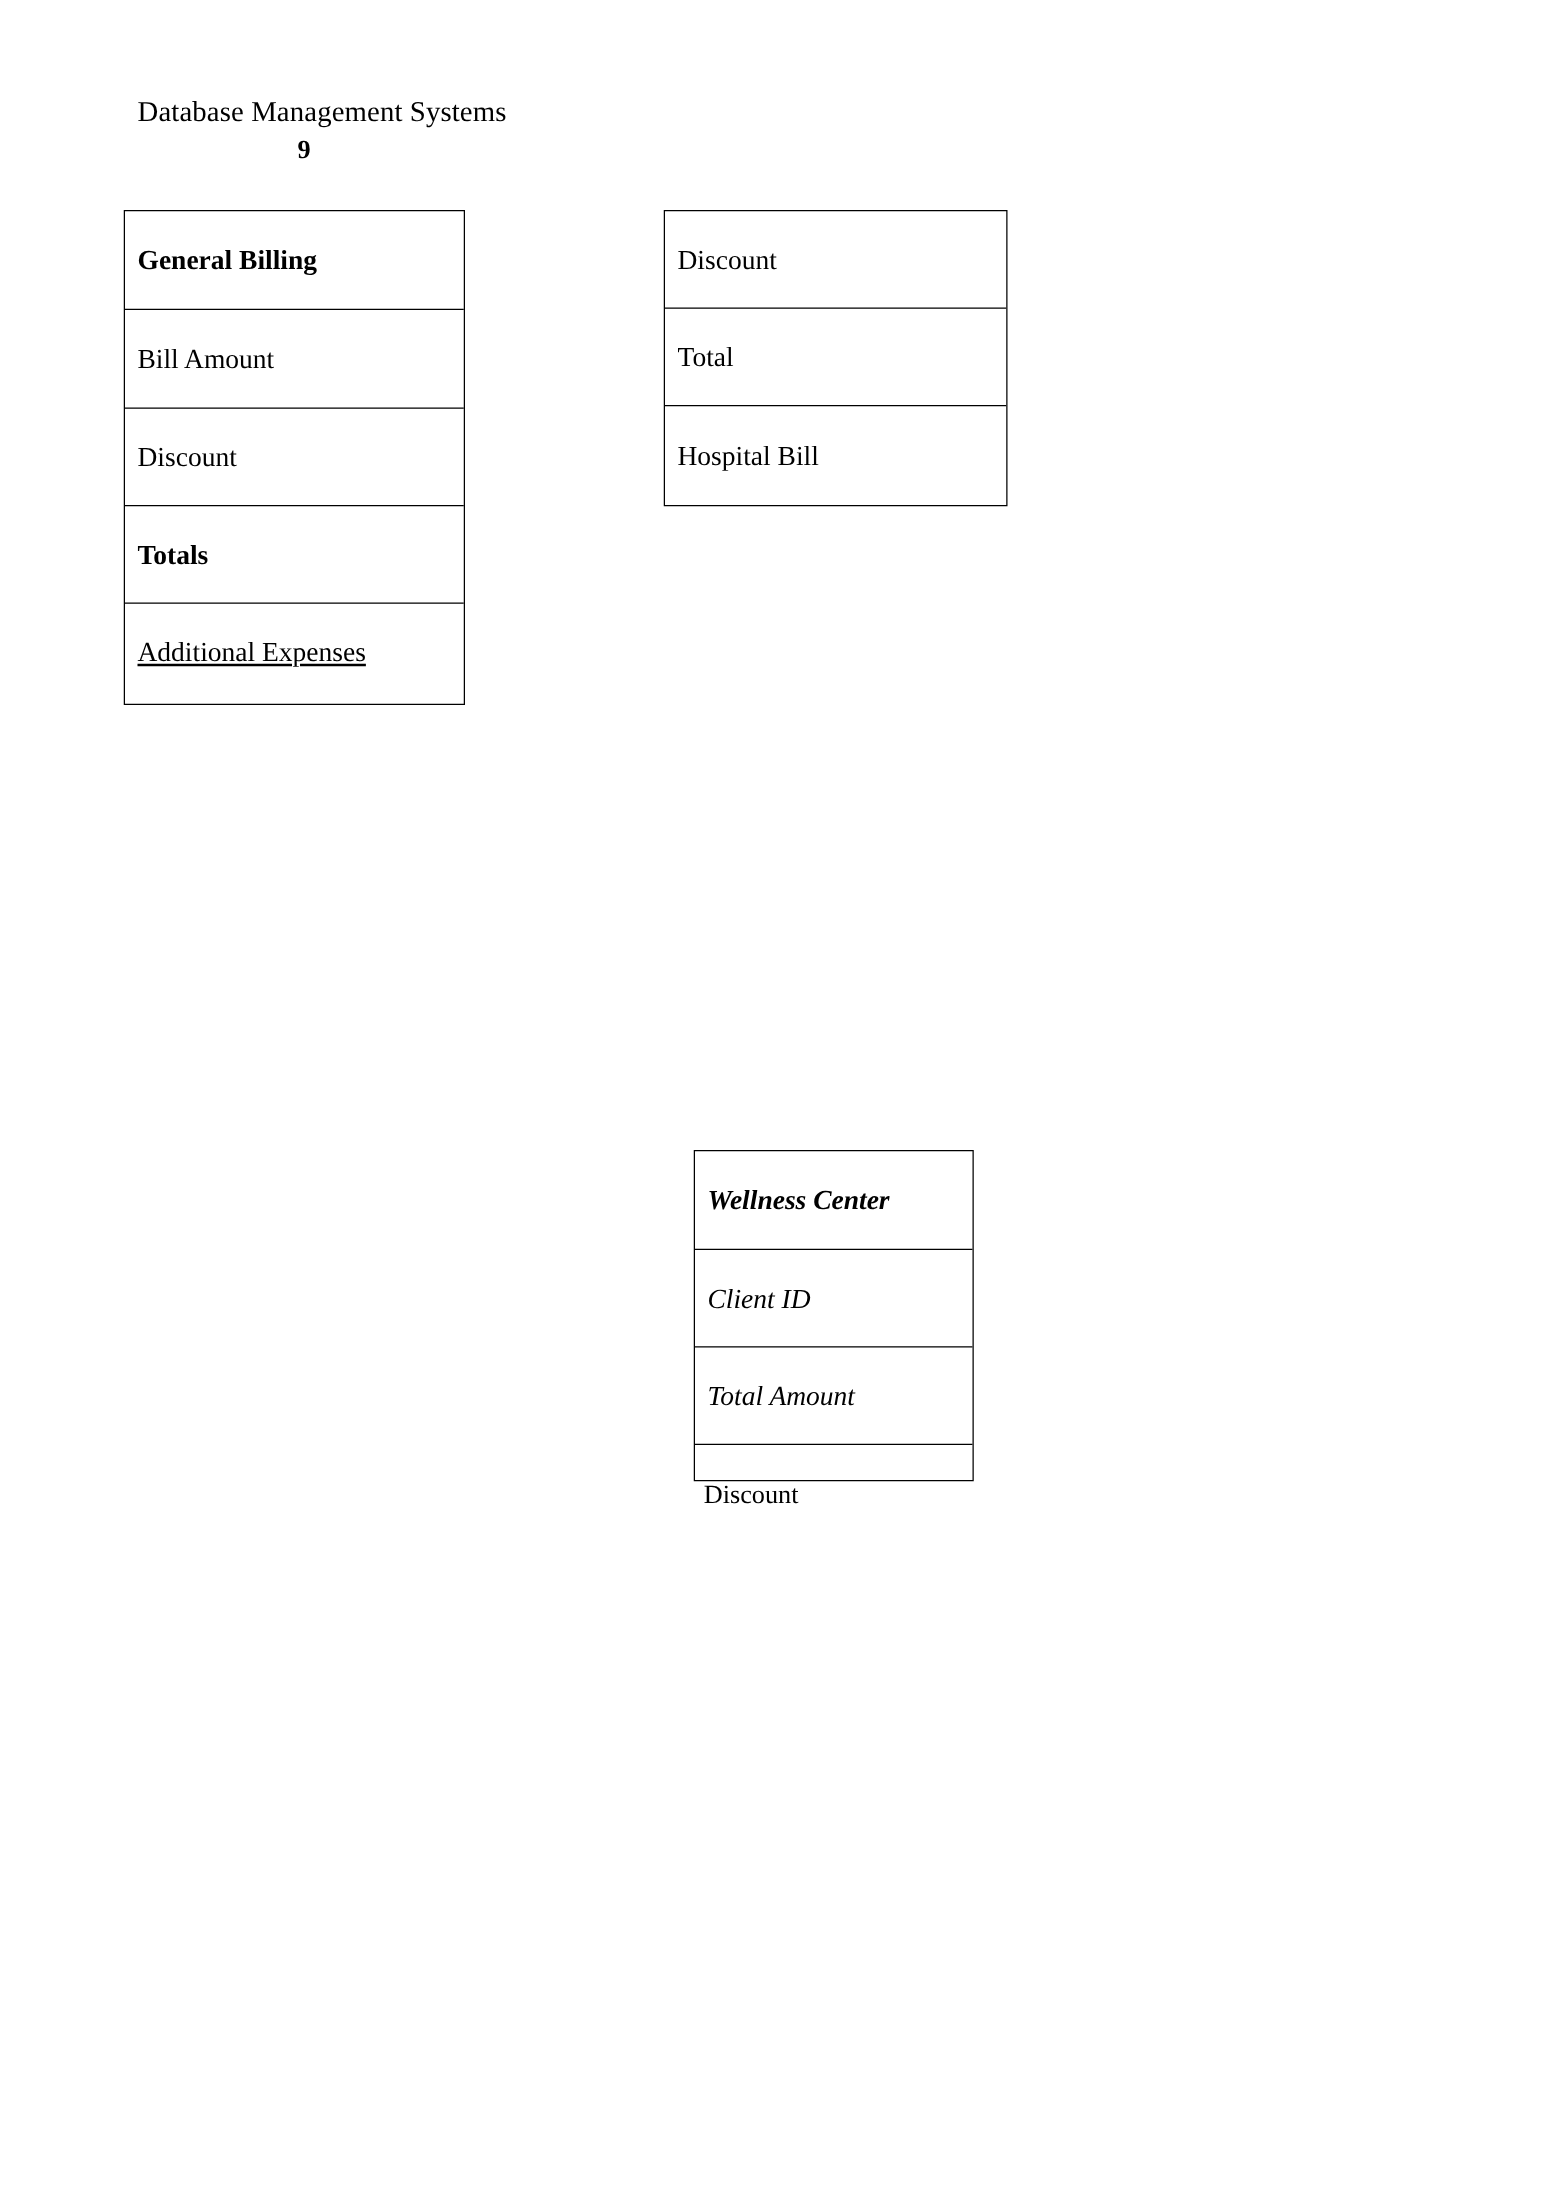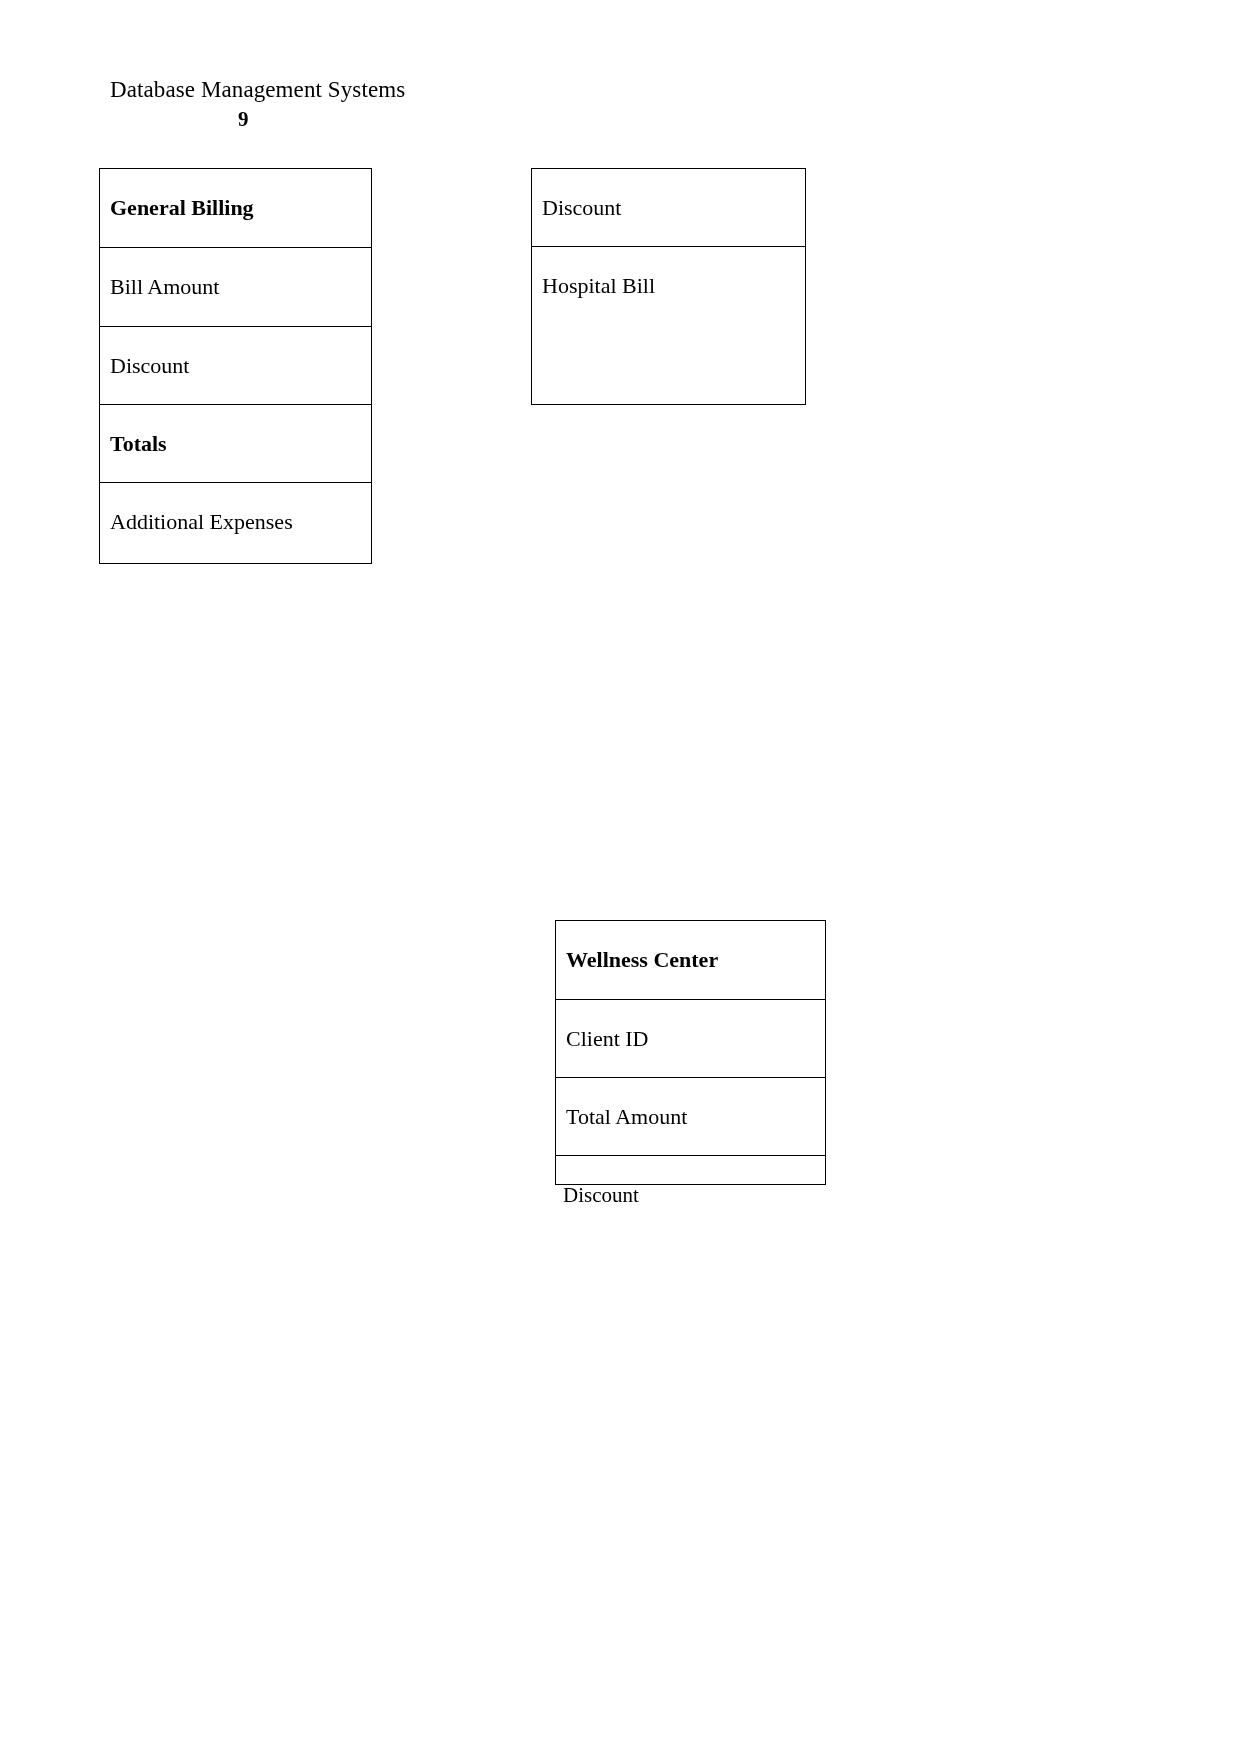--- a/index.html
+++ b/index.html
@@ -70,38 +70,39 @@
     left: 99px;
     top: 168px;
     width: 273px;
     height: 396px;
   }
   #table-general-billing .entity-row { height: 79px; }
   #table-general-billing .entity-row:nth-child(1) { height: 79px; }
   #table-general-billing .entity-row:nth-child(2) { height: 79px; }
   #table-general-billing .entity-row:nth-child(3) { height: 78px; }
   #table-general-billing .entity-row:nth-child(4) { height: 78px; font-weight: bold; }
-  #table-general-billing .entity-row:nth-child(5) { height: 78px; }
+  #table-general-billing .entity-row:nth-child(5) { height: 78px; text-decoration: underline; }
 
   
   #table-hospital-bill {
     left: 531px;
     top: 168px;
     width: 275px;
     height: 237px;
   }
   #table-hospital-bill .entity-row { height: 78px; }
   #table-hospital-bill .entity-row:nth-child(3) { height: 79px; }
 
   
   #table-wellness-center {
     left: 555px;
     top: 920px;
-    width: 271px;
+    width: 224px;
     height: 265px;
+    font-style: italic;
   }
   #table-wellness-center .entity-row:nth-child(1) { height: 79px; }
   #table-wellness-center .entity-row:nth-child(2) { height: 78px; }
   #table-wellness-center .entity-row:nth-child(3) { height: 78px; }
   #table-wellness-center .entity-row:nth-child(4) { height: 28px; }
 
   
   .overflow-label {
     position: absolute;
     left: 563px;
@@ -123,20 +124,21 @@
   <div class="entity-table" id="table-general-billing">
     <div class="entity-row header-row">General Billing</div>
     <div class="entity-row">Bill Amount</div>
     <div class="entity-row">Discount</div>
     <div class="entity-row">Totals</div>
     <div class="entity-row">Additional Expenses</div>
   </div>
 
   <div class="entity-table" id="table-hospital-bill">
     <div class="entity-row">Discount</div>
+    <div class="entity-row">Total</div>
     <div class="entity-row">Hospital Bill</div>
   </div>
 
   <div class="entity-table" id="table-wellness-center">
     <div class="entity-row header-row">Wellness Center</div>
     <div class="entity-row">Client ID</div>
     <div class="entity-row">Total Amount</div>
     <div class="entity-row"></div>
   </div>
 

